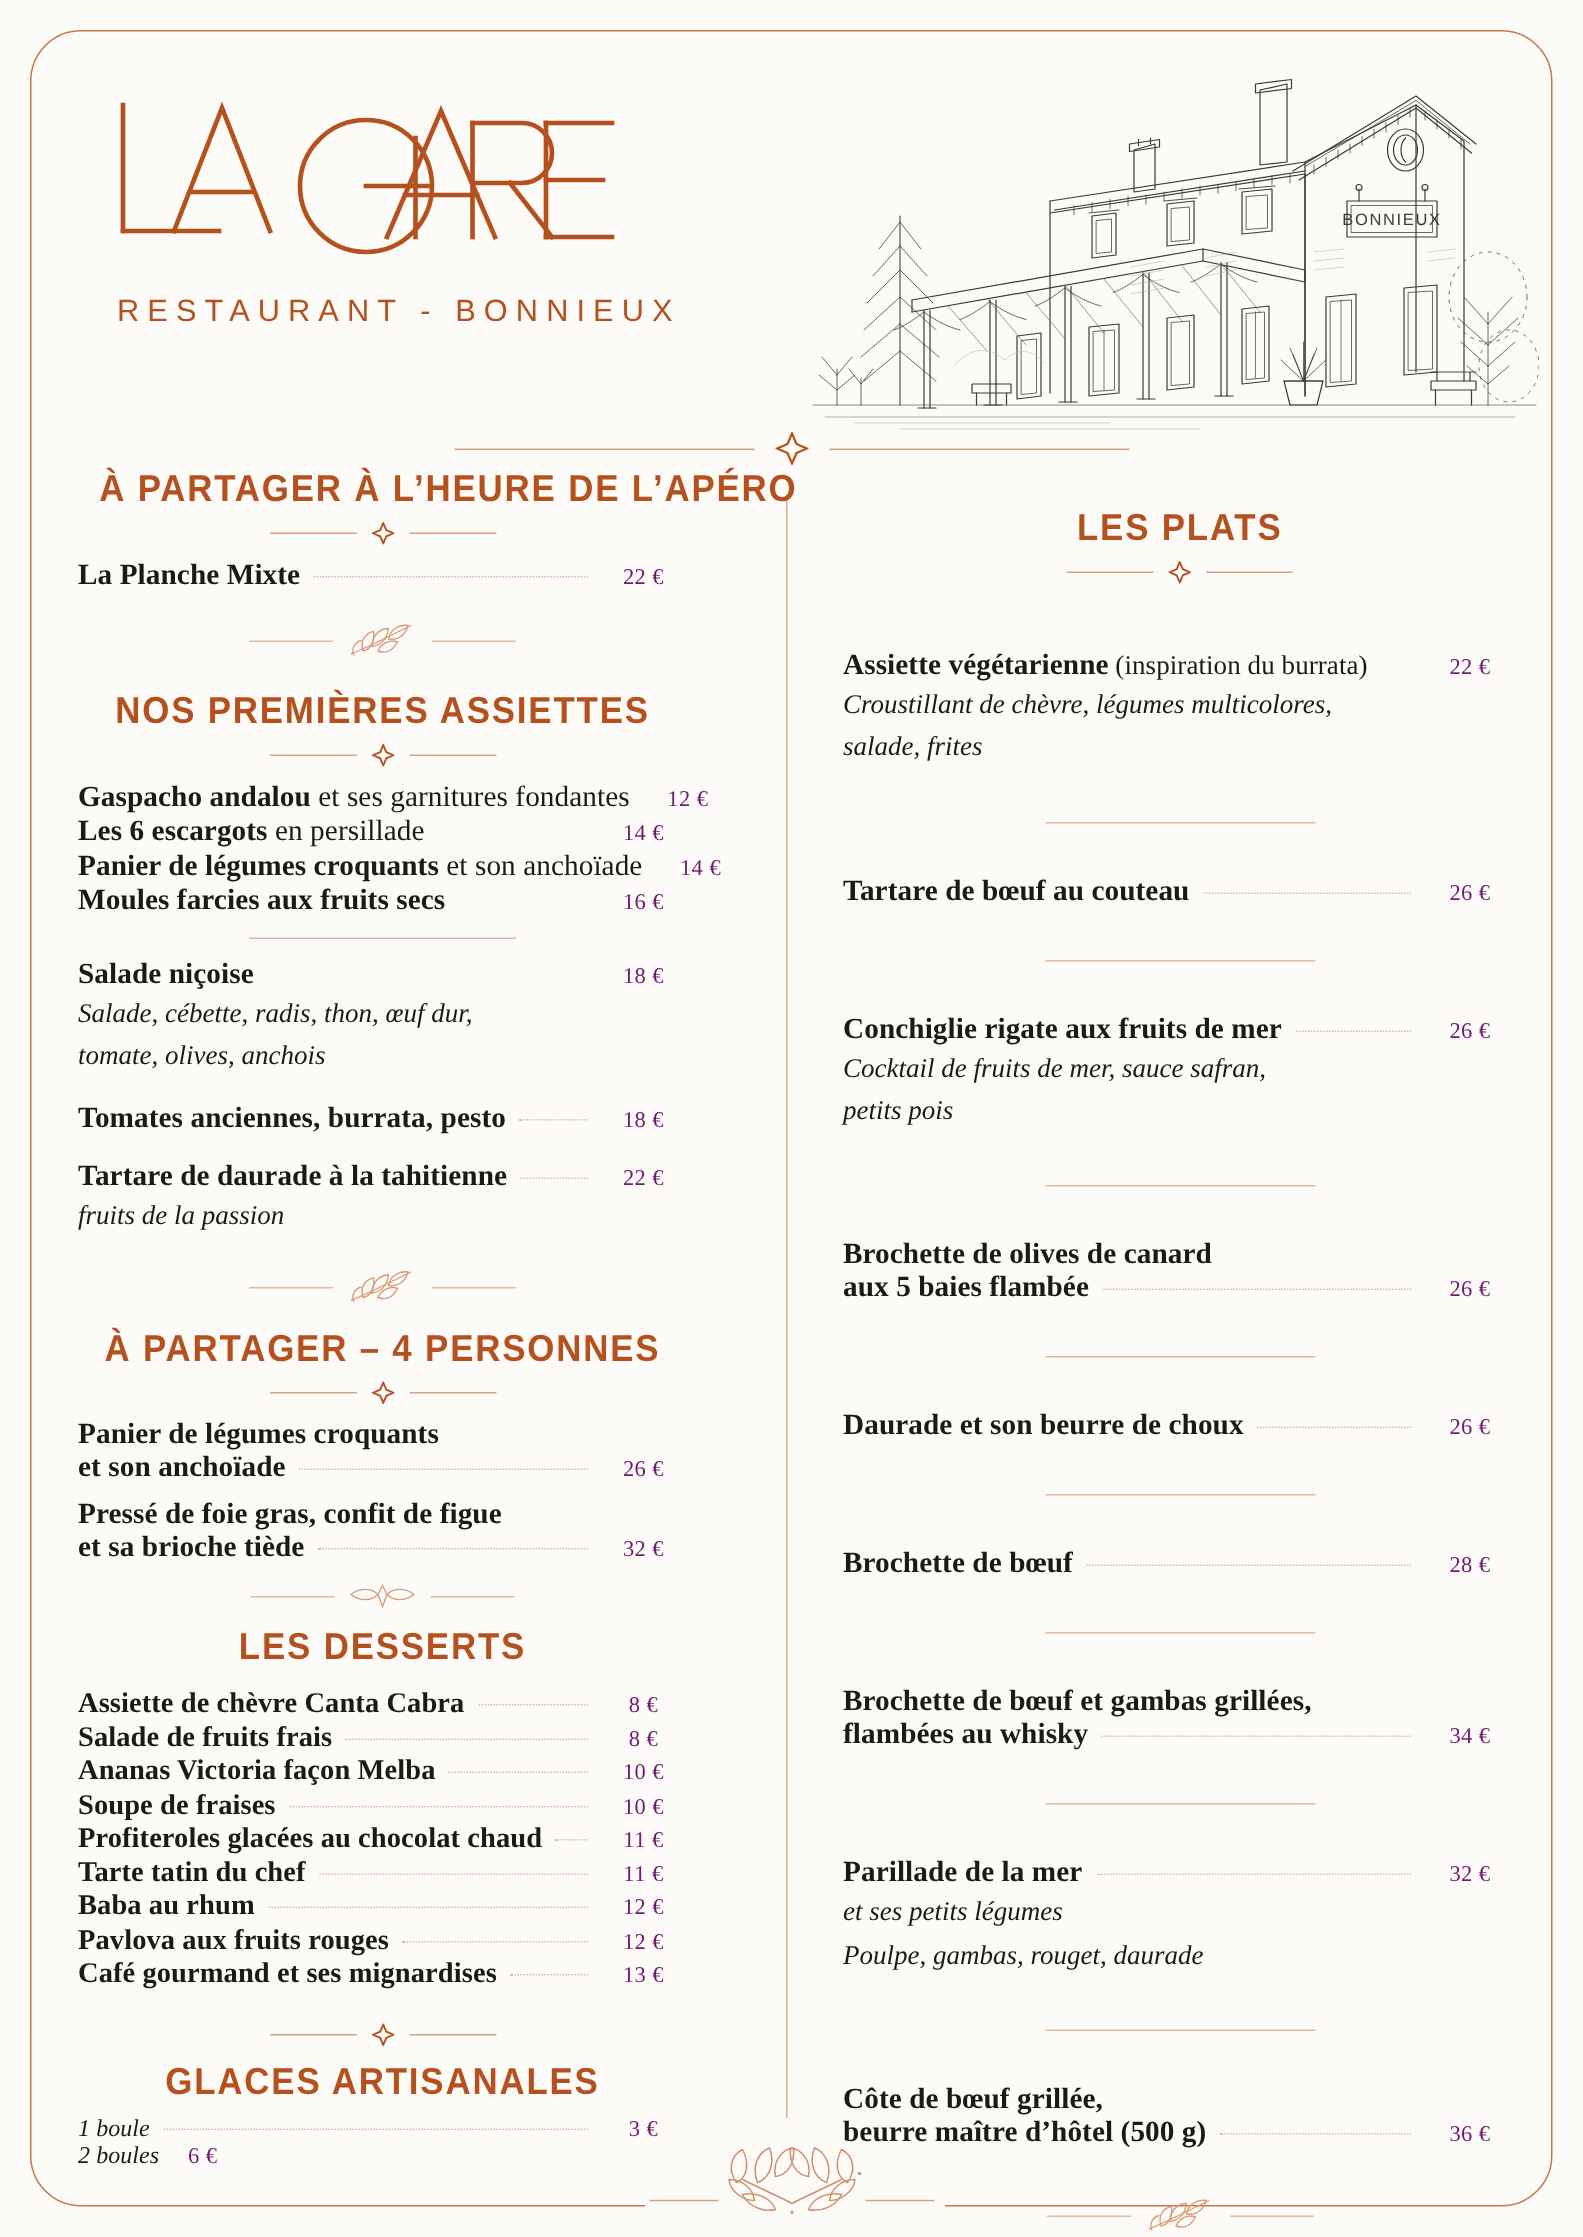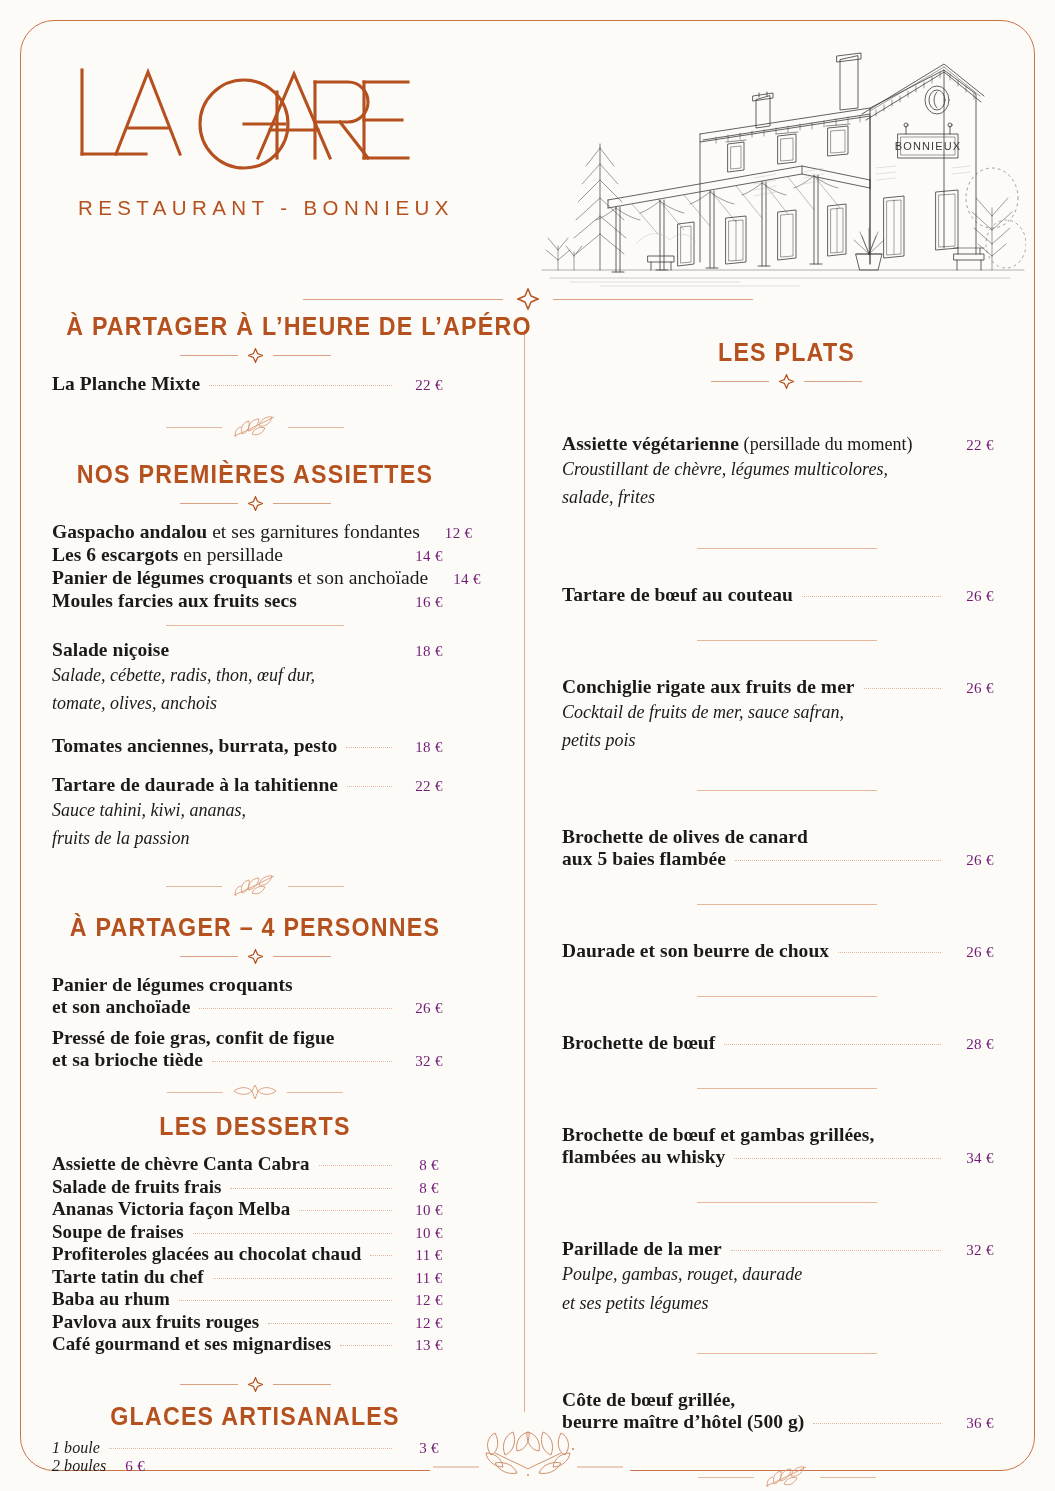--- a/index.html
+++ b/index.html
@@ -620,21 +620,20 @@
       </div>
 
       <div class="sp-16"></div>
 
       <div class="item">
         <div class="row">
           <span class="name">Tartare de daurade à la tahitienne</span>
           <span class="leader"></span>
           <span class="price">22 €</span>
         </div>
-        <div class="desc">Sauce tahini, kiwi, ananas,</div>
         <div class="desc">fruits de la passion</div>
       </div>
 
       <div class="sp-20"></div>
       <div class="leaf-rule">
         <span class="ln"></span>
         <svg class="sprig" width="54" height="26" viewBox="0 0 54 26" fill="none" stroke="#d89a78" stroke-width="0.9">
           <path d="M6 22 C16 18 28 12 46 3"></path>
           <path d="M20 17 C20 10 25 5 31 5 C30 12 26 16 20 17 Z"></path>
           <path d="M31 12 C32 6 38 2 44 3 C42 10 37 13 31 12 Z"></path>
@@ -795,21 +794,21 @@
         <span class="ln"></span>
         <svg class="dia" width="15" height="15" viewBox="0 0 22 22">
           <path d="M11 1 L14 8 L21 11 L14 14 L11 21 L8 14 L1 11 L8 8 Z" fill="none" stroke="#b5511f" stroke-width="1.8"></path>
         </svg>
         <span class="ln"></span>
       </div>
       <div class="sp-34"></div>
 
       <div class="item">
         <div class="row">
-          <span class="name"><span>Assiette végétarienne</span><span class="paren"> (persillade du moment)</span></span>
+          <span class="name"><span>Assiette végétarienne</span><span class="paren"> (inspiration du burrata)</span></span>
           <span class="leader none"></span>
           <span class="price">22 €</span>
         </div>
         <div class="desc">Croustillant de chèvre, légumes multicolores,</div>
         <div class="desc">salade, frites</div>
       </div>
 
       <div class="sp-22"></div>
       <div class="item-sep wide"></div>
       <div class="sp-22"></div>
@@ -893,22 +892,22 @@
       <div class="sp-20"></div>
       <div class="item-sep wide"></div>
       <div class="sp-22"></div>
 
       <div class="item">
         <div class="row">
           <span class="name">Parillade de la mer</span>
           <span class="leader"></span>
           <span class="price">32 €</span>
         </div>
+        <div class="desc">et ses petits légumes</div>
         <div class="desc">Poulpe, gambas, rouget, daurade</div>
-        <div class="desc">et ses petits légumes</div>
       </div>
 
       <div class="sp-22"></div>
       <div class="item-sep wide"></div>
       <div class="sp-22"></div>
 
       <div class="item">
         <div class="row">
           <span class="name">Côte de bœuf grillée,</span>
         </div>

